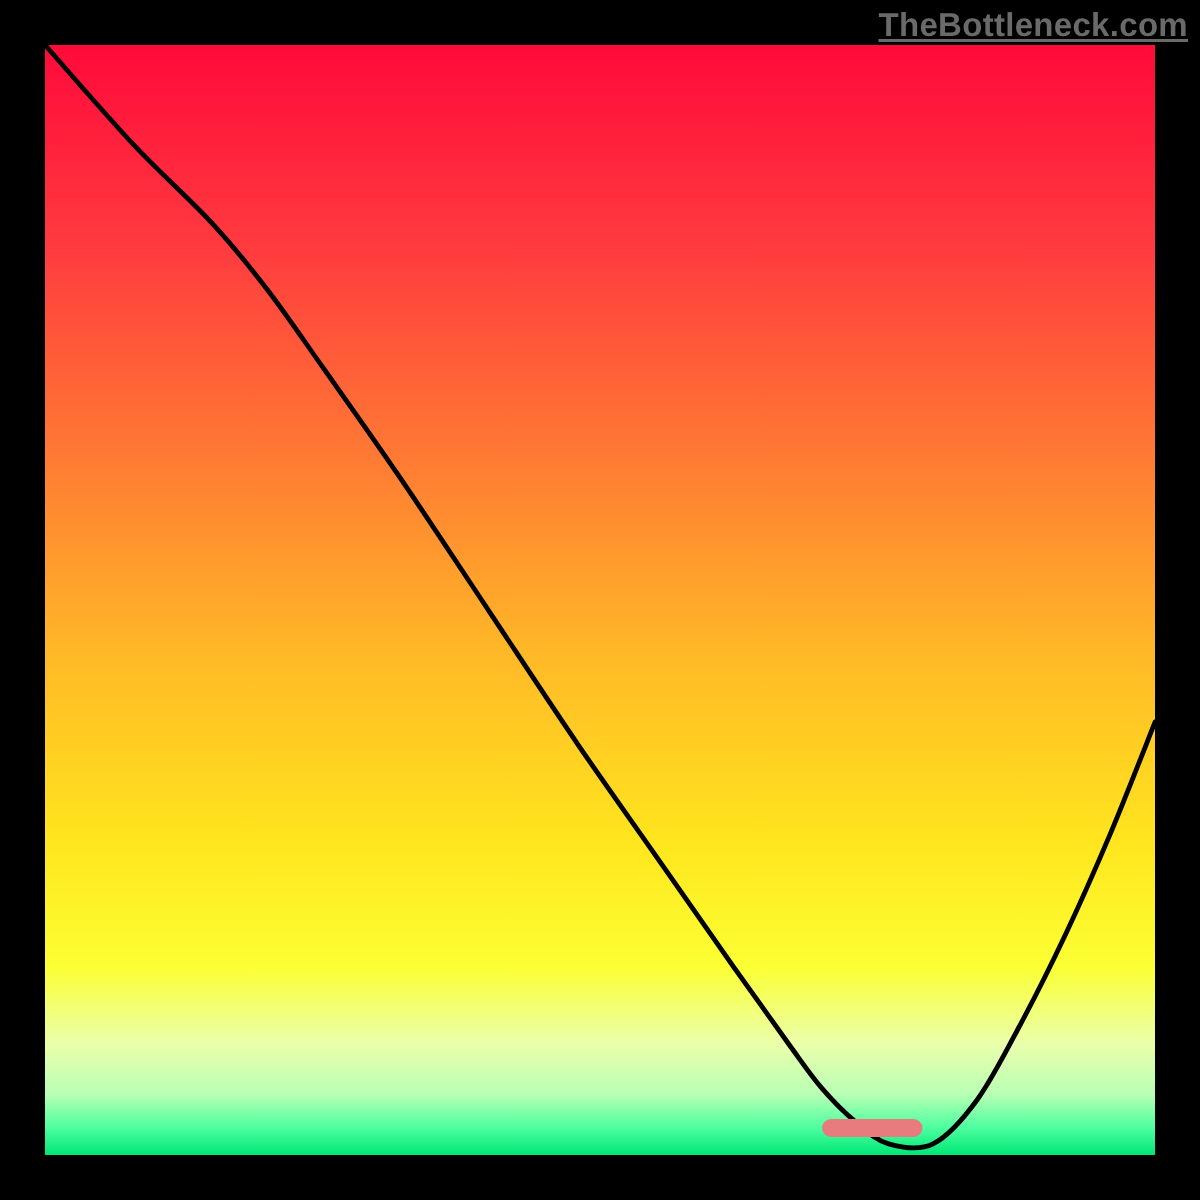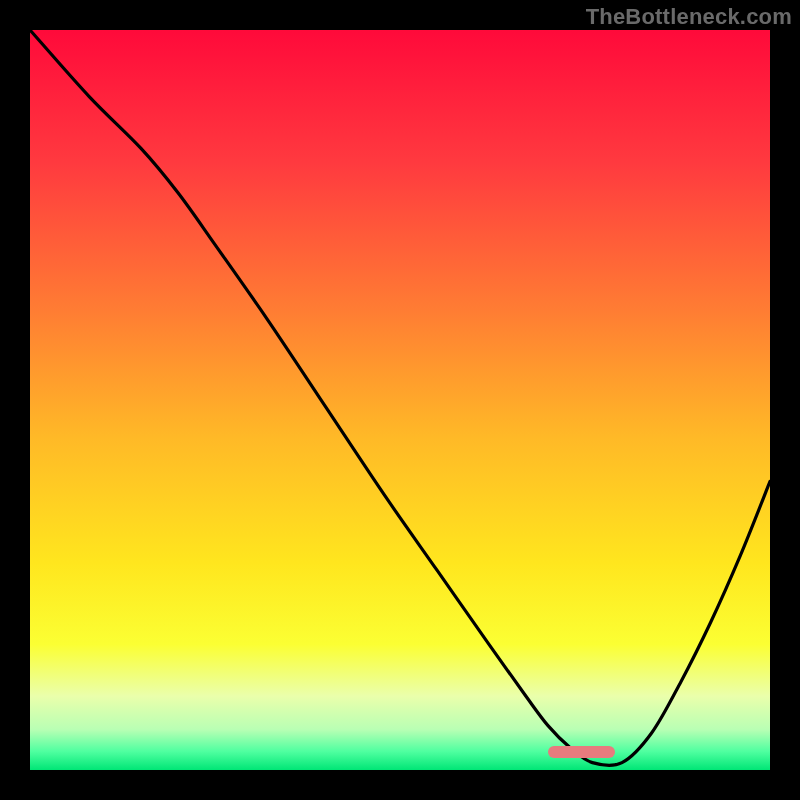--- a/index.html
+++ b/index.html
@@ -44,20 +44,21 @@
   }
   .watermark {
     position: absolute;
     right: 8px;
     top: 4px;
     font-family: Arial, Helvetica, sans-serif;
     font-weight: 700;
     font-size: 22px;
     letter-spacing: 0.2px;
     color: #6a6a6a;
+    text-decoration: underline;
   }
 </style>
 </head>
 <body>
 
 <div class="stage">
   <div class="plot-area">
     <svg class="gradient-bg" viewBox="0 0 740 740" preserveAspectRatio="none">
       <defs>
         <linearGradient id="bg-grad" x1="0" y1="0" x2="0" y2="1">

